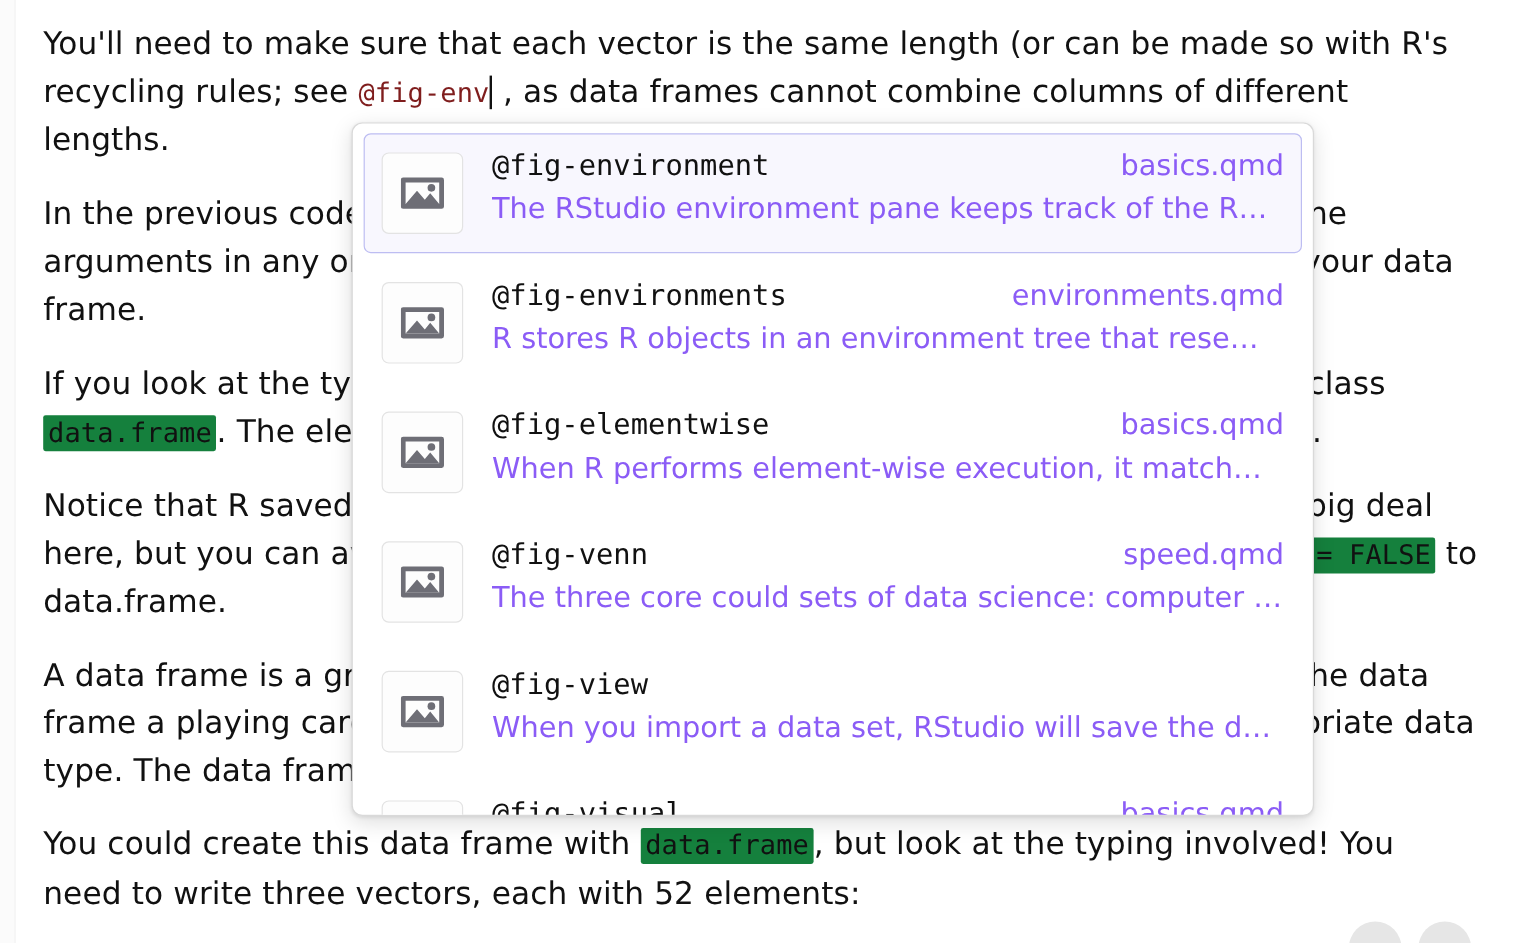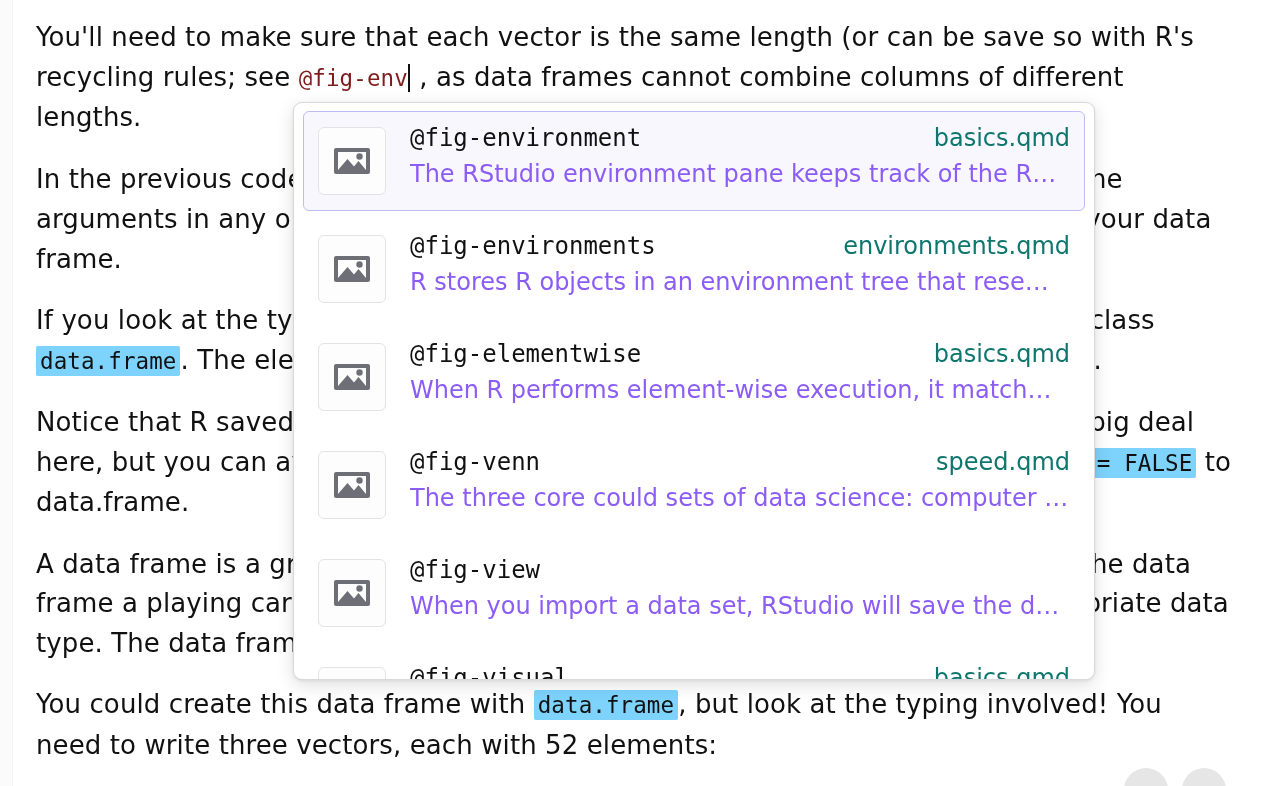--- a/index.html
+++ b/index.html
@@ -41,21 +41,21 @@
     line-height: 39.5px;
     color: #111111;
     letter-spacing: 0.1px;
     margin: 0 0 22px 0;
     white-space: normal;
   }
   .para:last-child { margin-bottom: 0; margin-top: 18px; }
   code.inline {
     font-family: "DejaVu Sans Mono", monospace;
     font-size: 22.5px;
-    background: #7dd3fc;
+    background: #15803d;
     color: #111111;
     padding: 2px 4px;
     border-radius: 2px;
     white-space: nowrap;
   }
   .xref {
     font-family: "DejaVu Sans Mono", monospace;
     font-size: 22.5px;
     color: #7f1d1d;
     white-space: nowrap;
@@ -132,21 +132,21 @@
   }
   .xref-id {
     font-family: "DejaVu Sans Mono", monospace;
     font-size: 24px;
     color: #111111;
     white-space: nowrap;
   }
   .xref-file {
     font-family: "DejaVu Sans", sans-serif;
     font-size: 24px;
-    color: #0f766e;
+    color: #8b5cf6;
     white-space: nowrap;
   }
   .xref-desc {
     margin-top: 8px;
     font-size: 24px;
     color: #8b5cf6;
     white-space: nowrap;
     overflow: hidden;
     text-overflow: ellipsis;
   }
@@ -164,21 +164,21 @@
   #fab-next { left: 1182px; top: 768px; }
 </style>
 </head>
 <body>
 
 <div id="editor-surface">
 
   <div id="editor-gutter"></div>
 
   <div id="doc-body">
-      <p class="para"><span>You'll need to make sure that each vector is the same length (or can be save so with R's recycling rules; see </span><span class="xref">@fig-env</span><span class="caret"></span><span> , as data frames cannot combine columns of different lengths.</span></p>
+      <p class="para"><span>You'll need to make sure that each vector is the same length (or can be made so with R's recycling rules; see </span><span class="xref">@fig-env</span><span class="caret"></span><span> , as data frames cannot combine columns of different lengths.</span></p>
       <p class="para"><span>In the previous code, each vector was given the value </span><code class="inline">TRUE</code><span>, but you can name the arguments in any order. R will use the argument names to label the columns of your data frame.</span></p>
       <p class="para"><span>If you look at the type of a data frame, you'll see that a data frame is a list with class </span><code class="inline">data.frame</code><span>. The elements are held together by a list (or data frame) with names.</span></p>
       <p class="para"><span>Notice that R saved your character vector as a vector of factors! It is not a very big deal here, but you can avoid this behavior by adding the argument </span><code class="inline">stringsAsFactors = FALSE</code><span> to data.frame.</span></p>
       <p class="para"><span>A data frame is a great way to build a deck of cards. You can make each row in the data frame a playing card, and each column a type of value, each with its own appropriate data type. The data frame will keep all of the values organized.</span></p>
       <p class="para"><span>You could create this data frame with </span><code class="inline">data.frame</code><span>, but look at the typing involved! You need to write three vectors, each with 52 elements:</span></p>
     </div>
 
   <div id="xref-popup">
     <div id="xref-list">
         <div class="xref-item selected">

